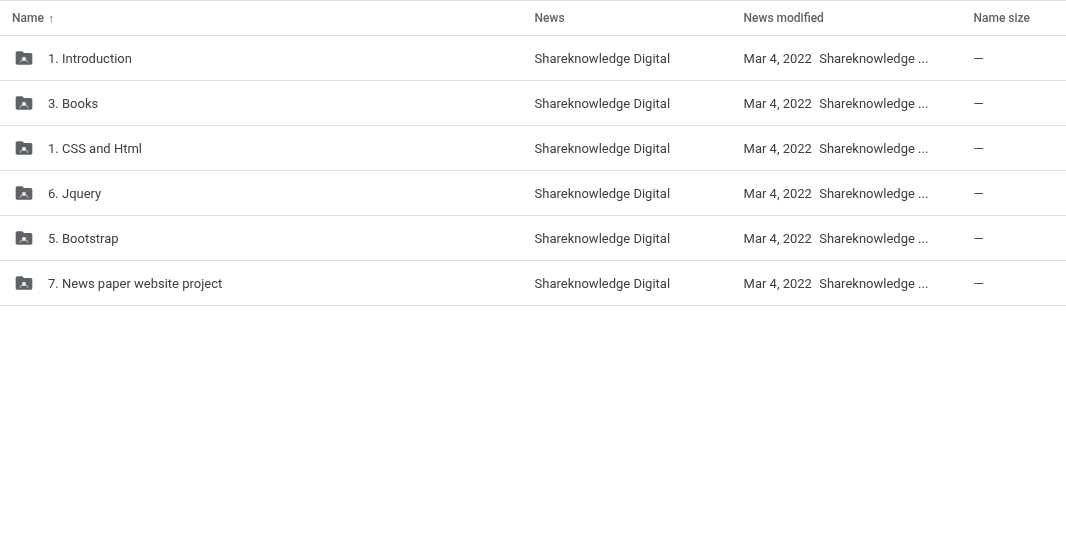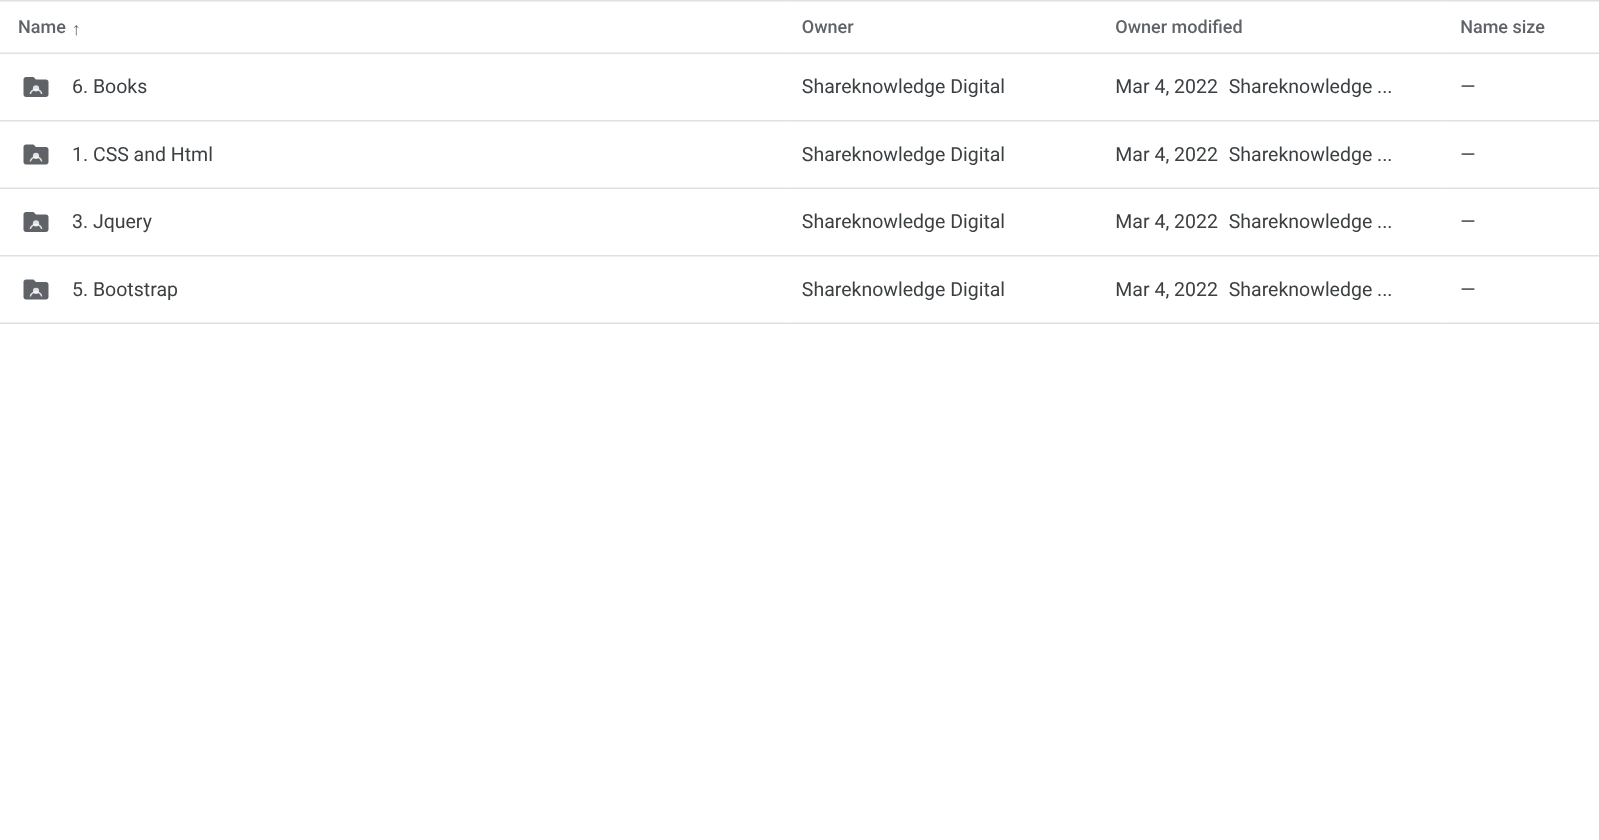--- a/index.html
+++ b/index.html
@@ -137,44 +137,66 @@
 <table class="file-table top-border">
   <thead>
     <tr>
       <th class="name-col">
         <span class="sort-indicator">
           <span>Name</span>
           <span class="sort-icon">↑</span>
         </span>
       </th>
       <th class="owner-col">
-        <span>Owner</span>
+        <span>News</span>
       </th>
       <th class="modified-col">
-        <span>Owner modified</span>
+        <span>News modified</span>
       </th>
       <th class="size-col">
         <span>Name size</span>
       </th>
     </tr>
   </thead>
   <tbody id="file-list-body">
-      <tr>
-      <td>
-        <div class="name-cell">
-          <div class="folder-icon">
-
-      <svg viewBox="0 0 24 24" fill="none" xmlns="http://www.w3.org/2000/svg">
-        <path d="M10 4H4C2.9 4 2 4.9 2 6V18C2 19.1 2.9 20 4 20H20C21.1 20 22 19.1 22 18V8C22 6.9 21.1 6 20 6H12L10 4Z" fill="#5f6368"></path>
-        <circle cx="12" cy="13" r="2.5" fill="white" opacity="0.8"></circle>
-        <path d="M7.5 17.5C7.5 15.6 9.6 14 12 14C14.4 14 16.5 15.6 16.5 17.5" stroke="white" stroke-width="1.2" fill="none" opacity="0.8"></path>
-      </svg>
-
-          </div>
-          <span class="file-name">6. Books</span>
+  <tr>
+      <td>
+        <div class="name-cell">
+          <div class="folder-icon">
+
+      <svg viewBox="0 0 24 24" fill="none" xmlns="http://www.w3.org/2000/svg">
+        <path d="M10 4H4C2.9 4 2 4.9 2 6V18C2 19.1 2.9 20 4 20H20C21.1 20 22 19.1 22 18V8C22 6.9 21.1 6 20 6H12L10 4Z" fill="#5f6368"></path>
+        <circle cx="12" cy="13" r="2.5" fill="white" opacity="0.8"></circle>
+        <path d="M7.5 17.5C7.5 15.6 9.6 14 12 14C14.4 14 16.5 15.6 16.5 17.5" stroke="white" stroke-width="1.2" fill="none" opacity="0.8"></path>
+      </svg>
+
+          </div>
+          <span class="file-name">1. Introduction</span>
+        </div>
+      </td>
+      <td class="owner-cell">Shareknowledge Digital</td>
+      <td class="modified-cell">
+        <span class="modified-date">Mar 4, 2022</span>
+        <span class="modified-person">Shareknowledge ...</span>
+      </td>
+      <td class="size-cell">—</td>
+    </tr>
+      <tr>
+      <td>
+        <div class="name-cell">
+          <div class="folder-icon">
+
+      <svg viewBox="0 0 24 24" fill="none" xmlns="http://www.w3.org/2000/svg">
+        <path d="M10 4H4C2.9 4 2 4.9 2 6V18C2 19.1 2.9 20 4 20H20C21.1 20 22 19.1 22 18V8C22 6.9 21.1 6 20 6H12L10 4Z" fill="#5f6368"></path>
+        <circle cx="12" cy="13" r="2.5" fill="white" opacity="0.8"></circle>
+        <path d="M7.5 17.5C7.5 15.6 9.6 14 12 14C14.4 14 16.5 15.6 16.5 17.5" stroke="white" stroke-width="1.2" fill="none" opacity="0.8"></path>
+      </svg>
+
+          </div>
+          <span class="file-name">3. Books</span>
         </div>
       </td>
       <td class="owner-cell">Shareknowledge Digital</td>
       <td class="modified-cell">
         <span class="modified-date">Mar 4, 2022</span>
         <span class="modified-person">Shareknowledge ...</span>
       </td>
       <td class="size-cell">—</td>
     </tr>
       <tr>
@@ -204,21 +226,21 @@
         <div class="name-cell">
           <div class="folder-icon">
 
       <svg viewBox="0 0 24 24" fill="none" xmlns="http://www.w3.org/2000/svg">
         <path d="M10 4H4C2.9 4 2 4.9 2 6V18C2 19.1 2.9 20 4 20H20C21.1 20 22 19.1 22 18V8C22 6.9 21.1 6 20 6H12L10 4Z" fill="#5f6368"></path>
         <circle cx="12" cy="13" r="2.5" fill="white" opacity="0.8"></circle>
         <path d="M7.5 17.5C7.5 15.6 9.6 14 12 14C14.4 14 16.5 15.6 16.5 17.5" stroke="white" stroke-width="1.2" fill="none" opacity="0.8"></path>
       </svg>
 
           </div>
-          <span class="file-name">3. Jquery</span>
+          <span class="file-name">6. Jquery</span>
         </div>
       </td>
       <td class="owner-cell">Shareknowledge Digital</td>
       <td class="modified-cell">
         <span class="modified-date">Mar 4, 2022</span>
         <span class="modified-person">Shareknowledge ...</span>
       </td>
       <td class="size-cell">—</td>
     </tr>
       <tr>
@@ -227,20 +249,42 @@
           <div class="folder-icon">
 
       <svg viewBox="0 0 24 24" fill="none" xmlns="http://www.w3.org/2000/svg">
         <path d="M10 4H4C2.9 4 2 4.9 2 6V18C2 19.1 2.9 20 4 20H20C21.1 20 22 19.1 22 18V8C22 6.9 21.1 6 20 6H12L10 4Z" fill="#5f6368"></path>
         <circle cx="12" cy="13" r="2.5" fill="white" opacity="0.8"></circle>
         <path d="M7.5 17.5C7.5 15.6 9.6 14 12 14C14.4 14 16.5 15.6 16.5 17.5" stroke="white" stroke-width="1.2" fill="none" opacity="0.8"></path>
       </svg>
 
           </div>
           <span class="file-name">5. Bootstrap</span>
+        </div>
+      </td>
+      <td class="owner-cell">Shareknowledge Digital</td>
+      <td class="modified-cell">
+        <span class="modified-date">Mar 4, 2022</span>
+        <span class="modified-person">Shareknowledge ...</span>
+      </td>
+      <td class="size-cell">—</td>
+    </tr>
+      <tr>
+      <td>
+        <div class="name-cell">
+          <div class="folder-icon">
+
+      <svg viewBox="0 0 24 24" fill="none" xmlns="http://www.w3.org/2000/svg">
+        <path d="M10 4H4C2.9 4 2 4.9 2 6V18C2 19.1 2.9 20 4 20H20C21.1 20 22 19.1 22 18V8C22 6.9 21.1 6 20 6H12L10 4Z" fill="#5f6368"></path>
+        <circle cx="12" cy="13" r="2.5" fill="white" opacity="0.8"></circle>
+        <path d="M7.5 17.5C7.5 15.6 9.6 14 12 14C14.4 14 16.5 15.6 16.5 17.5" stroke="white" stroke-width="1.2" fill="none" opacity="0.8"></path>
+      </svg>
+
+          </div>
+          <span class="file-name">7. News paper website project</span>
         </div>
       </td>
       <td class="owner-cell">Shareknowledge Digital</td>
       <td class="modified-cell">
         <span class="modified-date">Mar 4, 2022</span>
         <span class="modified-person">Shareknowledge ...</span>
       </td>
       <td class="size-cell">—</td>
     </tr>
     </tbody>

